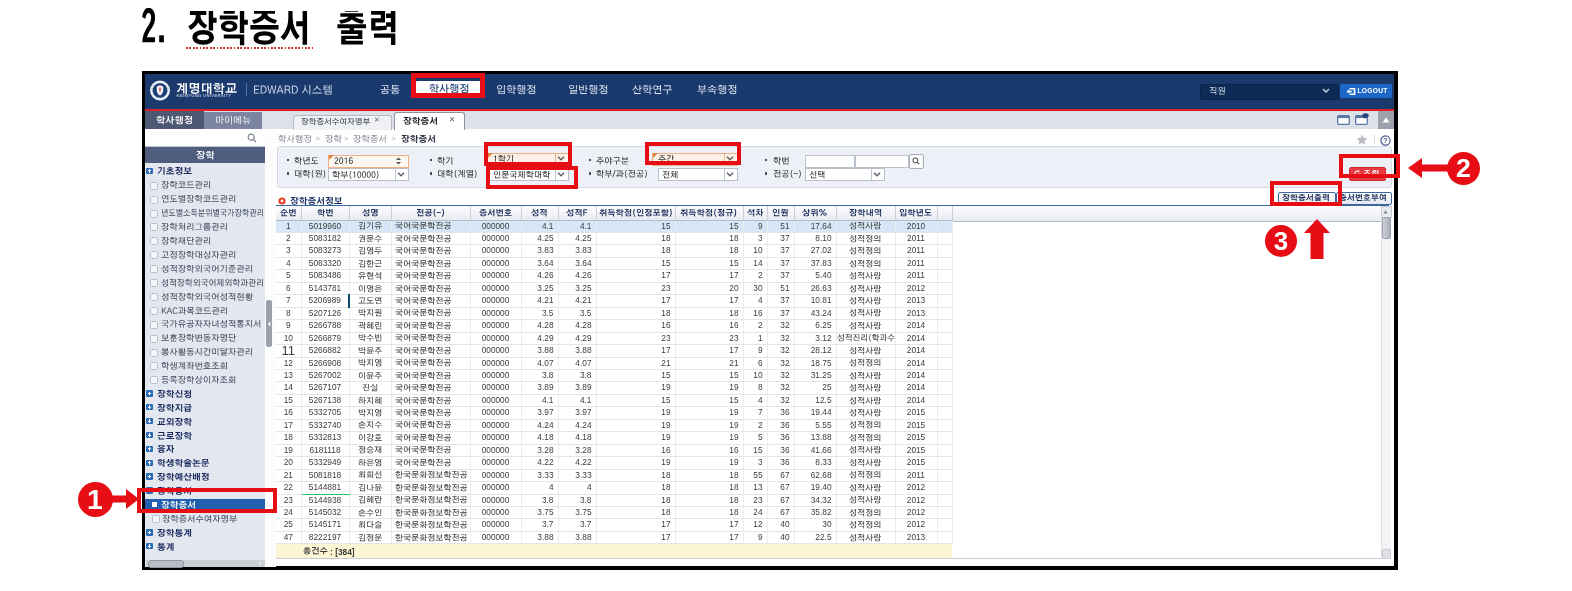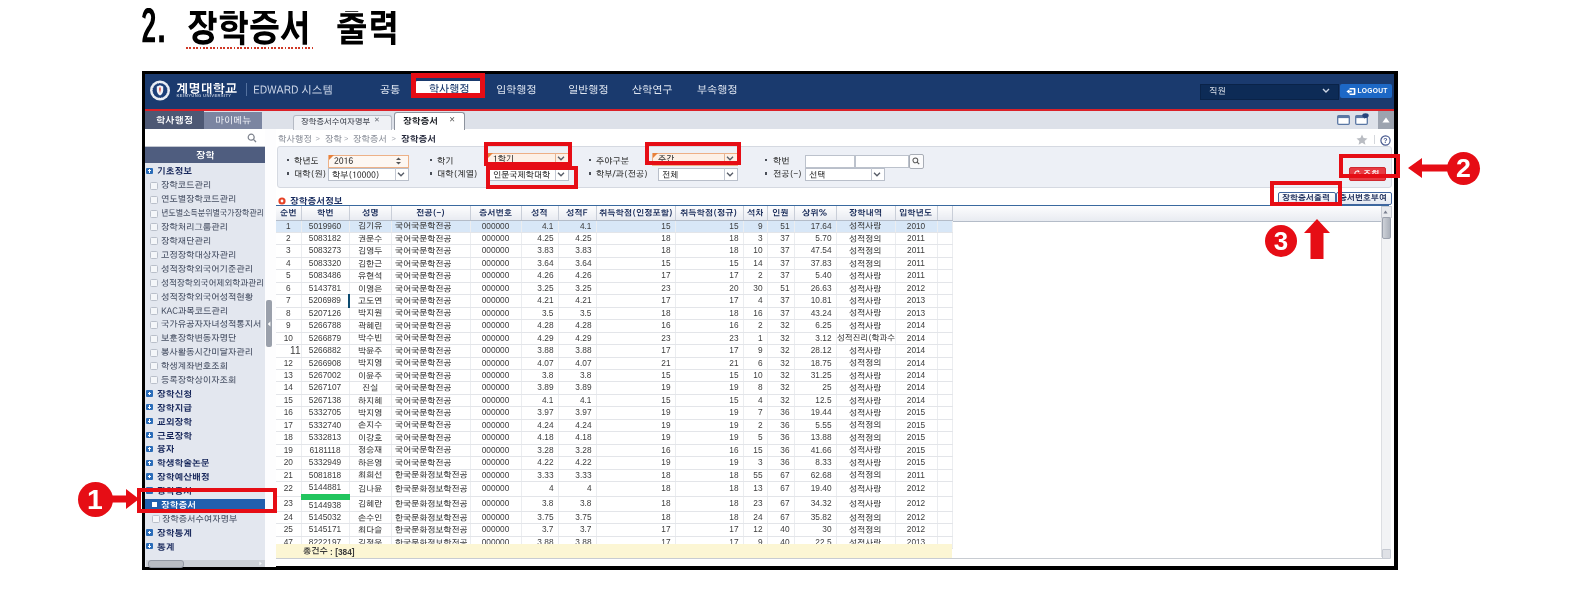--- a/index.html
+++ b/index.html
@@ -1082,21 +1082,21 @@
               <use href="#grc804" x="4980"></use>
               <use href="#gracf5" x="5976"></use>
             </svg></td>
           <td style="border-right:1px solid #ebedf0;border-bottom:1px solid #e3e5e9;text-align:center;padding:0 0px;font-size:8.3px;color:#3c3c3c;">000000</td>
           <td style="border-right:1px solid #ebedf0;border-bottom:1px solid #e3e5e9;text-align:right;padding:0 4px;font-size:8.3px;color:#3c3c3c;">4.25</td>
           <td style="border-right:1px solid #ebedf0;border-bottom:1px solid #e3e5e9;text-align:right;padding:0 4px;font-size:8.3px;color:#3c3c3c;">4.25</td>
           <td style="border-right:1px solid #ebedf0;border-bottom:1px solid #e3e5e9;text-align:right;padding:0 4px;font-size:8.3px;color:#3c3c3c;">18</td>
           <td style="border-right:1px solid #ebedf0;border-bottom:1px solid #e3e5e9;text-align:right;padding:0 4px;font-size:8.3px;color:#3c3c3c;">18</td>
           <td style="border-right:1px solid #ebedf0;border-bottom:1px solid #e3e5e9;text-align:right;padding:0 4px;font-size:8.3px;color:#3c3c3c;">3</td>
           <td style="border-right:1px solid #ebedf0;border-bottom:1px solid #e3e5e9;text-align:right;padding:0 4px;font-size:8.3px;color:#3c3c3c;">37</td>
-          <td style="border-right:1px solid #ebedf0;border-bottom:1px solid #e3e5e9;text-align:right;padding:0 4px;font-size:8.3px;color:#3c3c3c;">5.70</td>
+          <td style="border-right:1px solid #ebedf0;border-bottom:1px solid #e3e5e9;text-align:right;padding:0 4px;font-size:8.3px;color:#3c3c3c;">8.10</td>
           <td style="border-right:1px solid #ebedf0;border-bottom:1px solid #e3e5e9;text-align:center;padding:0 0px;font-size:8.3px;color:#3c3c3c;"><svg preserveAspectRatio="none" style="vertical-align:middle;position:relative;top:0.0px" width="32.29" height="8.30" viewBox="0 -817 3984 1024" fill="#3c3c3c">
               <use href="#grc131" x="0"></use>
               <use href="#grc801" x="996"></use>
               <use href="#grc815" x="1992"></use>
               <use href="#grc758" x="2988"></use>
             </svg></td>
           <td style="border-right:1px solid #ebedf0;border-bottom:1px solid #e3e5e9;text-align:center;padding:0 0px;font-size:8.3px;color:#3c3c3c;">2011</td>
           <td style="border-right:1px solid #ebedf0;border-bottom:1px solid #e3e5e9;text-align:center;padding:0 0px;font-size:8.3px;color:#3c3c3c;"></td>
         </tr>
         <tr style="height:11.85px">
@@ -1116,21 +1116,21 @@
               <use href="#grc804" x="4980"></use>
               <use href="#gracf5" x="5976"></use>
             </svg></td>
           <td style="border-right:1px solid #ebedf0;border-bottom:1px solid #e3e5e9;text-align:center;padding:0 0px;font-size:8.3px;color:#3c3c3c;">000000</td>
           <td style="border-right:1px solid #ebedf0;border-bottom:1px solid #e3e5e9;text-align:right;padding:0 4px;font-size:8.3px;color:#3c3c3c;">3.83</td>
           <td style="border-right:1px solid #ebedf0;border-bottom:1px solid #e3e5e9;text-align:right;padding:0 4px;font-size:8.3px;color:#3c3c3c;">3.83</td>
           <td style="border-right:1px solid #ebedf0;border-bottom:1px solid #e3e5e9;text-align:right;padding:0 4px;font-size:8.3px;color:#3c3c3c;">18</td>
           <td style="border-right:1px solid #ebedf0;border-bottom:1px solid #e3e5e9;text-align:right;padding:0 4px;font-size:8.3px;color:#3c3c3c;">18</td>
           <td style="border-right:1px solid #ebedf0;border-bottom:1px solid #e3e5e9;text-align:right;padding:0 4px;font-size:8.3px;color:#3c3c3c;">10</td>
           <td style="border-right:1px solid #ebedf0;border-bottom:1px solid #e3e5e9;text-align:right;padding:0 4px;font-size:8.3px;color:#3c3c3c;">37</td>
-          <td style="border-right:1px solid #ebedf0;border-bottom:1px solid #e3e5e9;text-align:right;padding:0 4px;font-size:8.3px;color:#3c3c3c;">47.54</td>
+          <td style="border-right:1px solid #ebedf0;border-bottom:1px solid #e3e5e9;text-align:right;padding:0 4px;font-size:8.3px;color:#3c3c3c;">27.02</td>
           <td style="border-right:1px solid #ebedf0;border-bottom:1px solid #e3e5e9;text-align:center;padding:0 0px;font-size:8.3px;color:#3c3c3c;"><svg preserveAspectRatio="none" style="vertical-align:middle;position:relative;top:0.0px" width="32.29" height="8.30" viewBox="0 -817 3984 1024" fill="#3c3c3c">
               <use href="#grc131" x="0"></use>
               <use href="#grc801" x="996"></use>
               <use href="#grc815" x="1992"></use>
               <use href="#grc758" x="2988"></use>
             </svg></td>
           <td style="border-right:1px solid #ebedf0;border-bottom:1px solid #e3e5e9;text-align:center;padding:0 0px;font-size:8.3px;color:#3c3c3c;">2011</td>
           <td style="border-right:1px solid #ebedf0;border-bottom:1px solid #e3e5e9;text-align:center;padding:0 0px;font-size:8.3px;color:#3c3c3c;"></td>
         </tr>
         <tr style="height:11.85px">
@@ -1369,21 +1369,21 @@
               <use href="#grb9ac" x="2988"></use>
               <use href="#gr0028" x="3984"></use>
               <use href="#grd559" x="4445"></use>
               <use href="#gracfc" x="5441"></use>
               <use href="#grc218" x="6437"></use>
             </svg></td>
           <td style="border-right:1px solid #ebedf0;border-bottom:1px solid #e3e5e9;text-align:center;padding:0 0px;font-size:8.3px;color:#3c3c3c;">2014</td>
           <td style="border-right:1px solid #ebedf0;border-bottom:1px solid #e3e5e9;text-align:center;padding:0 0px;font-size:8.3px;color:#3c3c3c;"></td>
         </tr>
         <tr style="height:11.85px">
-          <td style="border-right:1px solid #ebedf0;border-bottom:1px solid #e3e5e9;text-align:right;padding:0 0px;font-size:10px;color:#3c3c3c;">11</td>
+          <td style="border-right:1px solid #ebedf0;border-bottom:1px solid #e3e5e9;text-align:center;padding:0 0px;font-size:13px;color:#3c3c3c;">11</td>
           <td style="border-right:1px solid #ebedf0;border-bottom:1px solid #e3e5e9;text-align:center;padding:0 0px;font-size:8.3px;color:#3c3c3c;">5266882</td>
           <td style="border-right:1px solid #ebedf0;border-bottom:1px solid #e3e5e9;text-align:center;padding:0 0px;font-size:8.3px;color:#3c3c3c;"><svg preserveAspectRatio="none" style="vertical-align:middle;position:relative;top:0.0px" width="24.22" height="8.30" viewBox="0 -817 2988 1024" fill="#3c3c3c">
               <use href="#grbc15" x="0"></use>
               <use href="#grc724" x="996"></use>
               <use href="#grc8fc" x="1992"></use>
             </svg></td>
           <td style="border-right:1px solid #ebedf0;border-bottom:1px solid #e3e5e9;text-align:left;padding:0 3px;font-size:8.3px;color:#3c3c3c;"><svg preserveAspectRatio="none" style="vertical-align:middle;position:relative;top:0.0px" width="56.51" height="8.30" viewBox="0 -817 6972 1024" fill="#3c3c3c">
               <use href="#grad6d" x="0"></use>
               <use href="#grc5b4" x="996"></use>
               <use href="#grad6d" x="1992"></use>
@@ -1745,21 +1745,21 @@
               <use href="#grc131" x="0"></use>
               <use href="#grc801" x="996"></use>
               <use href="#grc815" x="1992"></use>
               <use href="#grc758" x="2988"></use>
             </svg></td>
           <td style="border-right:1px solid #ebedf0;border-bottom:1px solid #e3e5e9;text-align:center;padding:0 0px;font-size:8.3px;color:#3c3c3c;">2011</td>
           <td style="border-right:1px solid #ebedf0;border-bottom:1px solid #e3e5e9;text-align:center;padding:0 0px;font-size:8.3px;color:#3c3c3c;"></td>
         </tr>
         <tr style="height:11.85px">
           <td style="border-right:1px solid #ebedf0;border-bottom:1px solid #e3e5e9;text-align:center;padding:0 0px;font-size:8.3px;color:#3c3c3c;">22</td>
-          <td style="border-right:1px solid #ebedf0;border-bottom:6px solid #22c55e;text-align:center;padding:0 0px;font-size:8.3px;color:#3c3c3c;">5144881</td>
+          <td style="border-right:1px solid #ebedf0;border-bottom:1px solid #22c55e;text-align:center;padding:0 0px;font-size:8.3px;color:#3c3c3c;">5144881</td>
           <td style="border-right:1px solid #ebedf0;border-bottom:1px solid #e3e5e9;text-align:center;padding:0 0px;font-size:8.3px;color:#3c3c3c;"><svg preserveAspectRatio="none" style="vertical-align:middle;position:relative;top:0.0px" width="24.22" height="8.30" viewBox="0 -817 2988 1024" fill="#3c3c3c">
               <use href="#grae40" x="0"></use>
               <use href="#grb098" x="996"></use>
               <use href="#grc724" x="1992"></use>
             </svg></td>
           <td style="border-right:1px solid #ebedf0;border-bottom:1px solid #e3e5e9;text-align:left;padding:0 3px;font-size:8.3px;color:#3c3c3c;"><svg preserveAspectRatio="none" style="vertical-align:middle;position:relative;top:0.0px" width="72.66" height="8.30" viewBox="0 -817 8964 1024" fill="#3c3c3c">
               <use href="#grd55c" x="0"></use>
               <use href="#grad6d" x="996"></use>
               <use href="#grbb38" x="1992"></use>
               <use href="#grd654" x="2988"></use>

